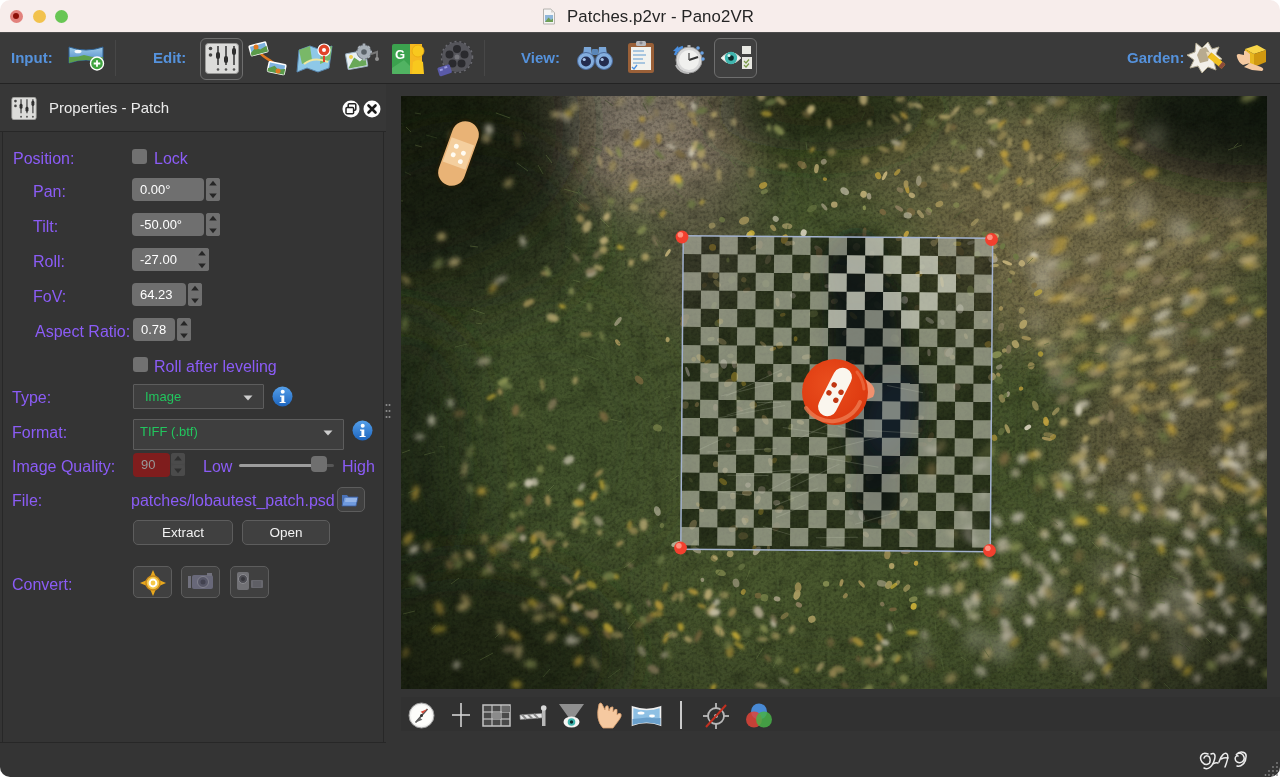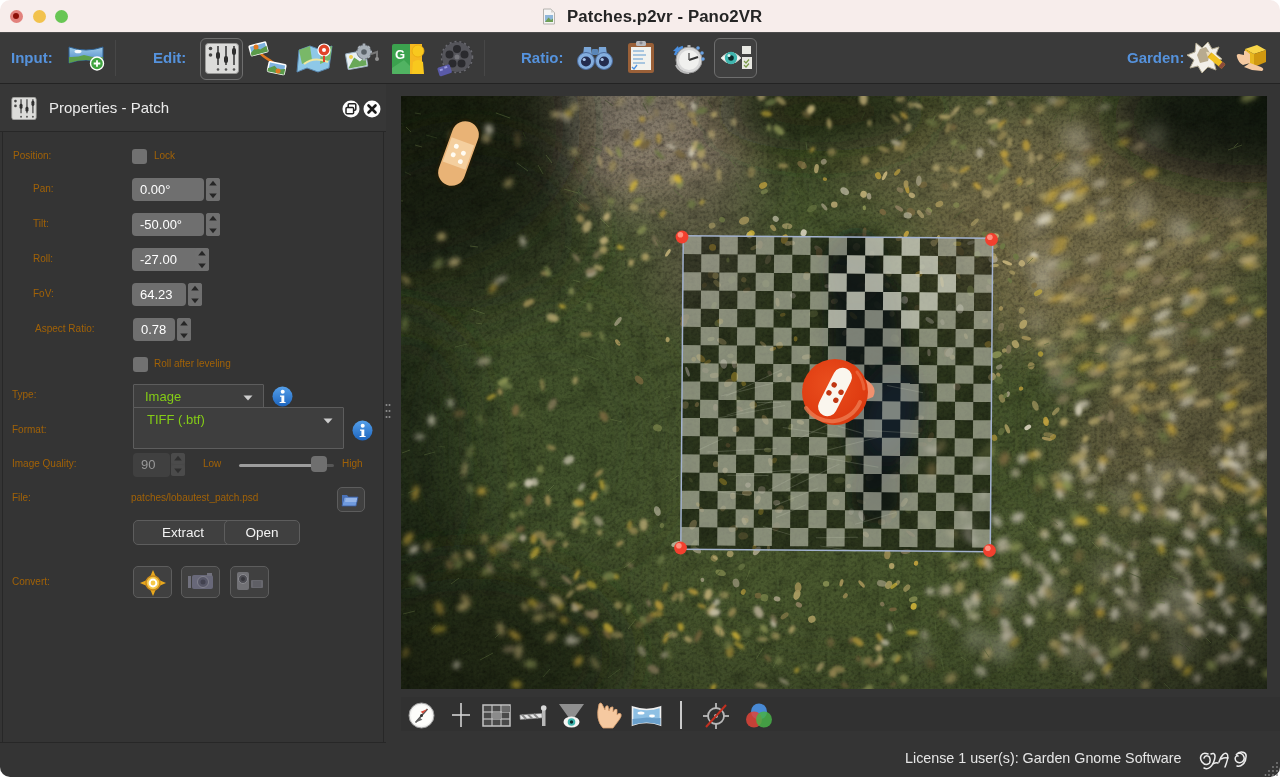--- a/index.html
+++ b/index.html
@@ -1,34 +1,34 @@
 <!DOCTYPE html>
 <html><head><meta charset="utf-8"><style>
 *{margin:0;padding:0;box-sizing:border-box}
 html,body{background:#fff;width:1280px;height:777px;overflow:hidden}
 #win{position:absolute;left:0;top:0;width:1280px;height:777px;overflow:hidden;
  font-family:"Liberation Sans",sans-serif}
 .abs{position:absolute}
 #titlebar{left:0;top:0;width:1280px;height:32px;background:#f7edeb;border-radius:10px 10px 0 0}
 .tl{border-radius:50%;width:13px;height:13px;top:9.5px}
-#title{top:6.5px;left:567px;font-size:16.8px;font-weight:bold;color:#252525;letter-spacing:0.1px}
+#title{top:6.5px;left:567px;font-size:16.8px;font-weight:normal;color:#252525;letter-spacing:0.1px}
 #toolbar{left:0;top:32px;width:1280px;height:52px;background:#3a3a3a;border-top:1px solid #4c4c4c;border-bottom:1px solid #232323}
 .tblab{font-size:15px;font-weight:bold;color:#5592dc;top:49px}
 .sep{width:1px;background:#474747;top:40px;height:36px}
 .selfr{border:1px solid #6e6e6e;background:#404040;border-radius:6px}
 #panelhead{left:0;top:84px;width:386px;height:47px;background:#373737}
 .phtxt{left:49px;top:99px;font-size:15px;color:#ebebeb}
 .hline{height:1px;background:#272727}
 .vline{width:1px;background:#272727}
-.lab{font-size:10px;color:#a16207}
+.lab{font-size:16px;color:#8b5cf6}
 .field{background:#6f6f6f;border-radius:4px;color:#fff;font-size:13px;line-height:23px;padding-left:8px}
 .spin{width:14px;height:23px;background:#6f6f6f;border-radius:3px}
 .spin svg{position:absolute;left:0;top:0}
 .chk{width:15px;height:15px;background:#717171;border-radius:3px}
-.dd{background:#3e3e3e;border:1px solid #5d5d5d;border-radius:1px;color:#84cc16;font-size:13px}
+.dd{background:#3e3e3e;border:1px solid #5d5d5d;border-radius:1px;color:#22c55e;font-size:13px}
 .btn{background:#404040;border:1px solid #5d5d5d;border-radius:5px;color:#f2f2f2;font-size:13.5px;text-align:center}
 #btoolbar{left:401px;top:697px;width:879px;height:34px;background:#313131}
 #statusl{font-size:14.3px;color:#e6e6e6;top:750px}
 </style></head><body>
 <div id="win">
     <div id="titlebar" class="abs"></div>
     <div class="abs tl" style="left:9.5px;background:#e2817c"></div>
     <div class="abs" style="left:12.8px;top:12.8px;width:6.5px;height:6.5px;border-radius:50%;background:#8c0f08"></div>
     <div class="abs tl" style="left:32.5px;background:#f2c24d"></div>
     <div class="abs tl" style="left:55px;background:#68c654"></div>
@@ -36,21 +36,21 @@
 <path d="M2.5,1 L10,1 L13.5,4.5 L13.5,16 L2.5,16 Z" fill="#f5f5f5" stroke="#b5b2ae" stroke-width="1"></path>
 <path d="M10,1 L10,4.5 L13.5,4.5 Z" fill="#d8d5d2"></path>
 <rect x="4" y="7" width="8" height="7" fill="#8fb6d9"></rect>
       <path d="M4,14 L7.5,9.5 L10,12 L12,10.5 L12,14 Z" fill="#6f9e55"></path>
     </svg>
     <div id="title" class="abs">Patches.p2vr - Pano2VR</div>
     <div id="toolbar" class="abs"></div>
     <div class="abs" style="left:0;top:84px;width:1280px;height:693px;background:#343434;border-radius:0 0 10px 10px"></div>
     <div class="abs tblab" style="left:11px">Input:</div>
     <div class="abs tblab" style="left:153px">Edit:</div>
-    <div class="abs tblab" style="left:521px">Ratio:</div>
+    <div class="abs tblab" style="left:521px">View:</div>
     <div class="abs tblab" style="left:1127px">Garden:</div>
     <div class="abs sep" style="left:115px"></div>
     <div class="abs sep" style="left:484px"></div>
     <div class="abs selfr" style="left:200px;top:38px;width:43px;height:42px"></div>
     <div class="abs selfr" style="left:714px;top:38px;width:43px;height:40px"></div>
     <svg class="abs" style="left:68px;top:44px" width="38" height="28" viewBox="0 0 38 28">
 <defs>
         <linearGradient id="sky" x1="0" y1="0" x2="0" y2="1">
           <stop offset="0" stop-color="#9ecbe8"></stop>
           <stop offset="1" stop-color="#4a85c8"></stop>
@@ -299,36 +299,36 @@
           <linearGradient id="ig" x1="0" y1="0" x2="0" y2="1">
             <stop offset="0" stop-color="#55a0ea"></stop>
             <stop offset="1" stop-color="#1c64be"></stop>
           </linearGradient>
         </defs>
 <circle cx="10.5" cy="10.5" r="10" fill="url(#ig)"></circle>
 <circle cx="10.7" cy="5.7" r="2" fill="#fff"></circle>
 <path d="M8,9.6 L12.3,9.6 L12.3,15.9 L13.6,15.9 L13.6,17 L7.6,17 L7.6,15.9 L9.4,15.9 L9.4,10.7 L8,10.7 Z" fill="#fff"></path>
       </svg></div>
     <div class="abs lab" style="left:12px;top:424px">Format:</div>
-    <div class="abs dd" style="left:133px;top:407px;width:211px;height:42px;line-height:23px;padding-left:13px">TIFF (.btf)<svg width="10" height="6" viewBox="0 0 10 6" style="position:absolute;right:10px;top:10px">
+    <div class="abs dd" style="left:133px;top:419px;width:211px;height:31px;line-height:23px;padding-left:6px">TIFF (.btf)<svg width="10" height="6" viewBox="0 0 10 6" style="position:absolute;right:10px;top:10px">
         <path d="M0.5,0.5 L9.5,0.5 L5,5.5 Z" fill="#cdcdcd"></path>
       </svg></div>
     <div class="abs" style="left:352px;top:420px"><svg width="21" height="21" viewBox="0 0 21 21">
 <defs>
           <linearGradient id="ig2" x1="0" y1="0" x2="0" y2="1">
             <stop offset="0" stop-color="#55a0ea"></stop>
             <stop offset="1" stop-color="#1c64be"></stop>
           </linearGradient>
         </defs>
 <circle cx="10.5" cy="10.5" r="10" fill="url(#ig2)"></circle>
 <circle cx="10.7" cy="5.7" r="2" fill="#fff"></circle>
 <path d="M8,9.6 L12.3,9.6 L12.3,15.9 L13.6,15.9 L13.6,17 L7.6,17 L7.6,15.9 L9.4,15.9 L9.4,10.7 L8,10.7 Z" fill="#fff"></path>
       </svg></div>
     <div class="abs lab" style="left:12px;top:458px">Image Quality:</div>
-    <div class="abs field" style="left:133px;top:453px;width:37px;height:24px;background:#404040;color:#989898">90</div>
+    <div class="abs field" style="left:133px;top:453px;width:37px;height:24px;background:#7f1d1d;color:#989898">90</div>
     <div class="abs spin" style="left:171px;top:453px;background:#484848">
       <svg width="14" height="23" viewBox="0 0 14 23">
 <rect width="14" height="11" y="0" rx="2.5" fill="#4b4b4b"></rect>
         <rect width="14" height="11" y="12" rx="2.5" fill="#4b4b4b"></rect>
 <path d="M7,2.8 L10.8,7.6 L3.2,7.6 Z" fill="#303030"></path>
         <path d="M7,20.2 L10.8,15.4 L3.2,15.4 Z" fill="#303030"></path>
       </svg>
     </div>
     <div class="abs lab" style="left:203px;top:458px">Low</div>
     <div class="abs" style="left:239px;top:464px;width:80px;height:3px;background:#9d9d9d;border-radius:2px"></div>
@@ -339,21 +339,21 @@
     <div class="abs lab" style="left:131px;top:492px">patches/lobautest_patch.psd</div>
     <div class="abs btn" style="left:337px;top:487px;width:28px;height:25px"><svg width="20" height="16" viewBox="0 0 20 16" style="margin-top:4px">
 <path d="M1,14 L3,5 L17,5 L15,14 Z" fill="#6f9ade" stroke="#3a5a9c" stroke-width="0.8"></path>
 <path d="M1,14 L1,3 L6,3 L7.5,5 L3,5 Z" fill="#4a72b8"></path>
 <g stroke="#dce8fa" stroke-width="0.7">
           <line x1="4.5" y1="7" x2="16" y2="7"></line>
           <line x1="4.2" y1="9" x2="15.6" y2="9"></line>
         </g>
       </svg></div>
     <div class="abs btn" style="left:133px;top:520px;width:100px;height:25px;line-height:23px">Extract</div>
-    <div class="abs btn" style="left:224px;top:520px;width:76px;height:25px;line-height:23px">Open</div>
+    <div class="abs btn" style="left:242px;top:520px;width:88px;height:25px;line-height:23px">Open</div>
     <div class="abs lab" style="left:12px;top:576px">Convert:</div>
     <div class="abs btn" style="left:133px;top:566px;width:39px;height:32px"><svg width="26" height="26" viewBox="0 0 26 26" style="margin-top:2.5px">
 <g fill="#e8a81e">
           <path d="M13,0 L16,7 L10,7 Z"></path>
           <path d="M13,26 L16,19 L10,19 Z"></path>
           <path d="M0,13 L7,10 L7,16 Z"></path>
           <path d="M26,13 L19,10 L19,16 Z"></path>
         </g>
 <circle cx="13" cy="13" r="7" fill="#f5c84a" stroke="#c8881a" stroke-width="1.5"></circle>
 <circle cx="13" cy="13" r="3.4" fill="none" stroke="#fff" stroke-width="2"></circle>
@@ -2154,21 +2154,20 @@
       </g>
 <circle cx="14" cy="14" r="2" fill="#b8b8b8"></circle>
 <line x1="24" y1="3" x2="4" y2="25" stroke="#c23020" stroke-width="2"></line>
     </svg>
     <svg class="abs" style="left:745px;top:702px" width="28" height="28" viewBox="0 0 28 28">
 <circle cx="14" cy="9.5" r="8" fill="#4a90e2" opacity="0.92"></circle>
 <circle cx="9" cy="17.5" r="8" fill="#e04438" opacity="0.85"></circle>
 <circle cx="19" cy="17.5" r="8" fill="#48b048" opacity="0.85"></circle>
 <path d="M14,13 A8 8 0 0 1 14 13" fill="#c8c848"></path>
     </svg>
-    <div id="statusl" class="abs" style="left:905px">License 1 user(s): Garden Gnome Software</div>
     <svg class="abs" style="left:1197px;top:748px" width="52" height="26" viewBox="0 0 52 26">
 <g fill="none" stroke="#ececec" stroke-width="1.5" stroke-linecap="round">
 <path d="M11,6 C4,3 2,10 5,14 C8,18 14,17 13,11 C12.5,7 8,7 7,10"></path>
 <path d="M14,6 C18,4 19,8 17,13 C15,19 11,22 7,20"></path>
 <path d="M16,16 Q19,14 21,15"></path>
 <path d="M22,14 C24,7 28,4 30,6 C32,8 30,14 28,19"></path>
 <path d="M24,11 Q28,9 31,10"></path>
 <path d="M41,8 C38,7 37,12 40,14 C44,16 48,13 47,9 C46,5 41,4 39,7 C43,2 50,4 49,9 C49,15 44,19 40,18"></path>
 </g>
     </svg>

